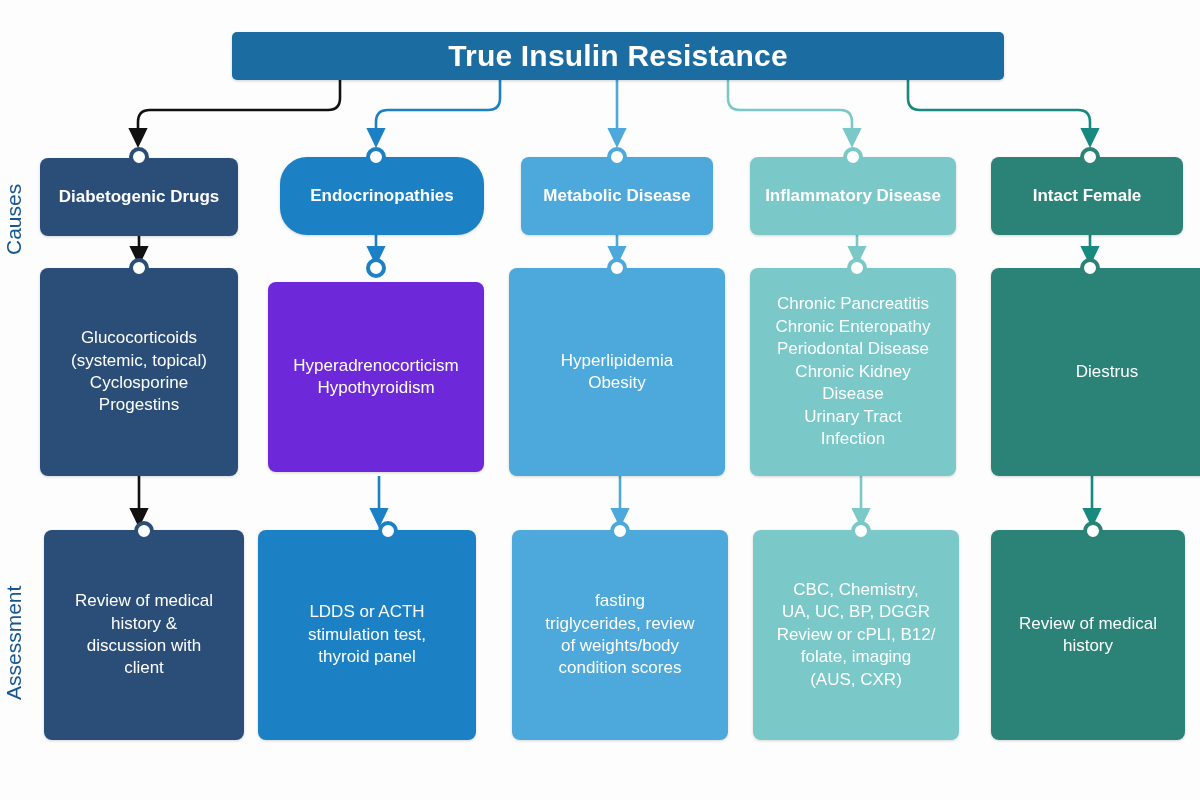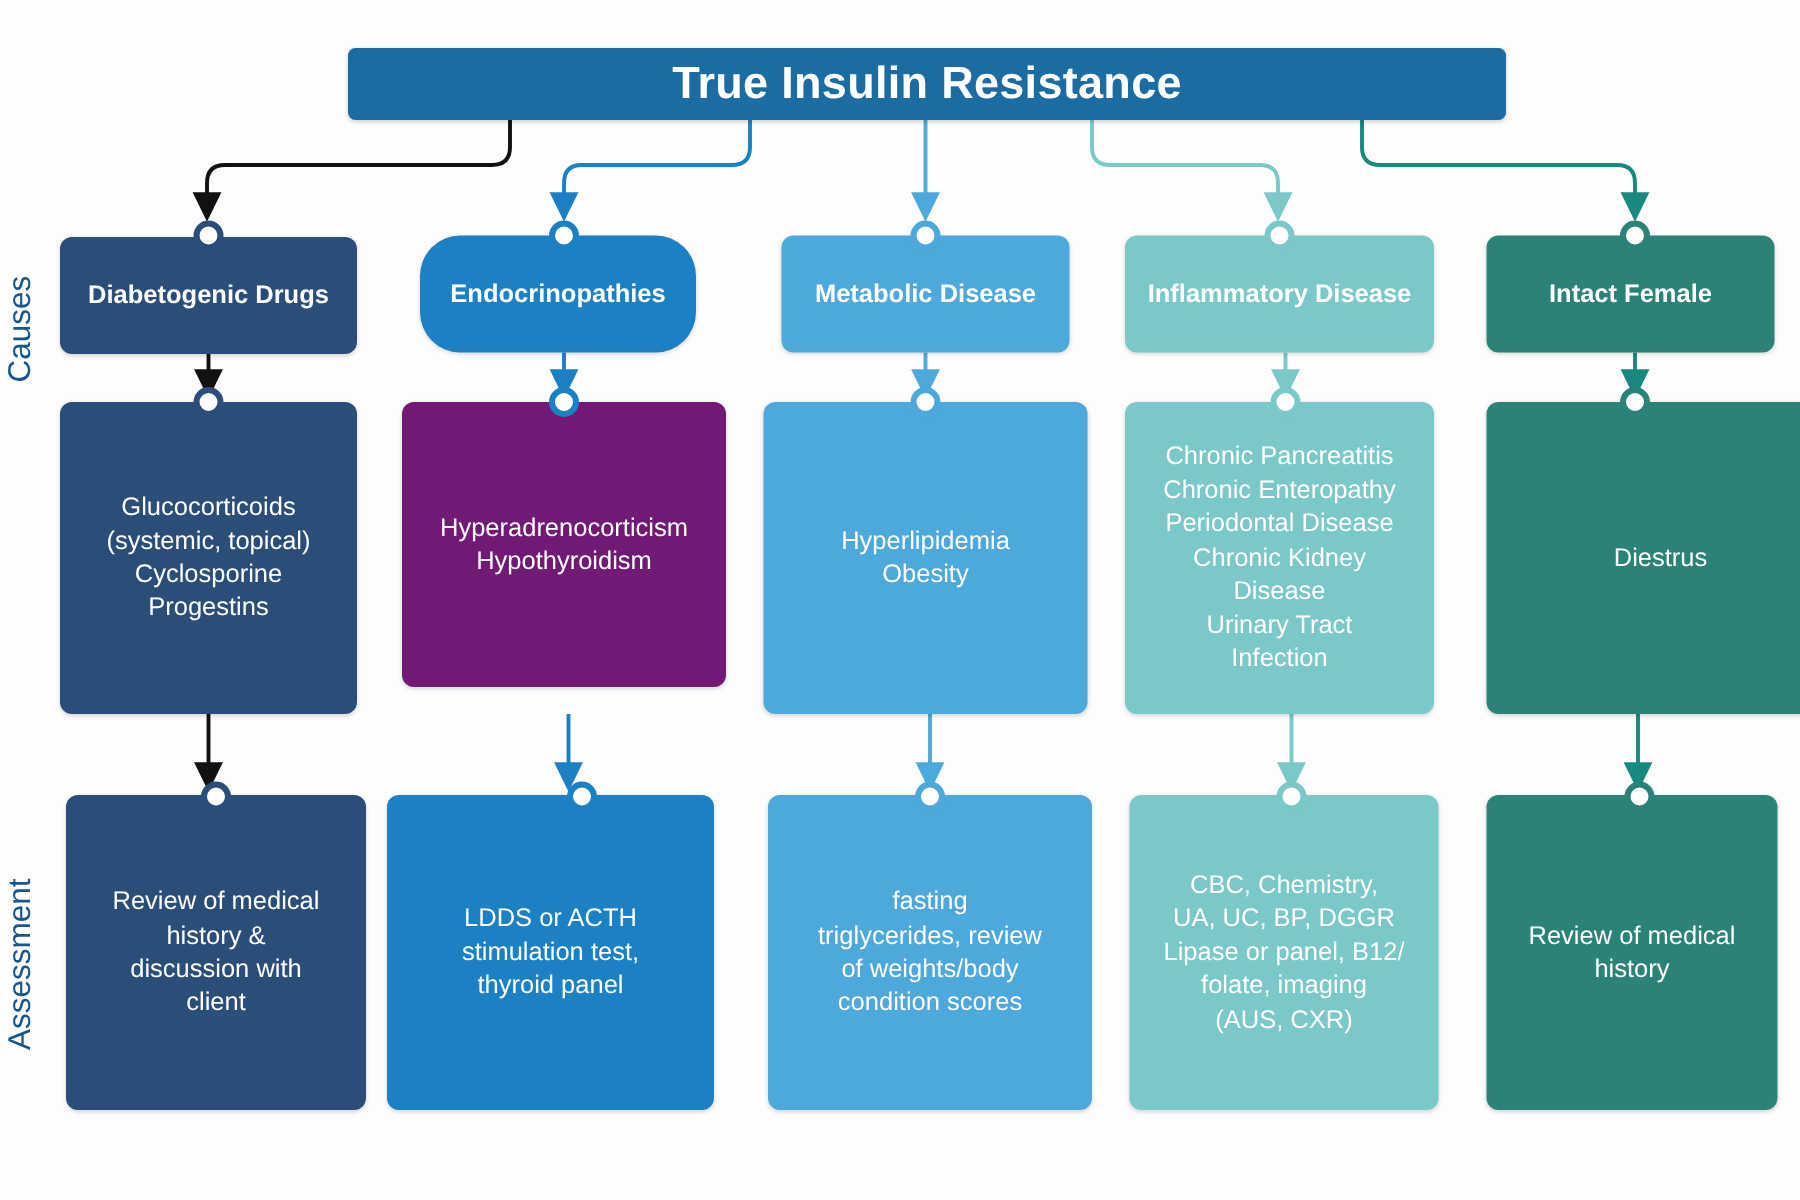--- a/index.html
+++ b/index.html
@@ -174,26 +174,26 @@
   <div class="knob" style="left:129px; top:258px; border-color:#2b4e79;"></div>
 
   <div class="node detail" style="left: 44px; top: 530px; width: 200px; height: 210px; background: rgb(43, 78, 121);">
     <span class="txt">Review of medical
 history &amp;
 discussion with
 client</span>
   </div>
   <div class="knob" style="left:134px; top:521px; border-color:#2b4e79;"></div>
 
-  <div class="node header" style="left: 280px; top: 157px; width: 184px; background: rgb(27, 129, 196); border-radius: 27px;">
+  <div class="node header" style="left: 280px; top: 157px; width: 204px; background: rgb(27, 129, 196); border-radius: 27px;">
     <span class="txt">Endocrinopathies</span>
   </div>
   <div class="knob" style="left:366px; top:147px; border-color:#1b81c4;"></div>
 
-  <div class="node detail" style="left: 268px; top: 268px; width: 216px; height: 190px; background: #701a75;">
+  <div class="node detail" style="left: 268px; top: 282px; width: 216px; height: 190px; background: #6d28d9;">
     <span class="txt">Hyperadrenocorticism
 Hypothyroidism</span>
   </div>
   <div class="knob" style="left:366px; top:258px; border-color:#1b81c4;"></div>
 
   <div class="node detail" style="left: 258px; top: 530px; width: 218px; height: 210px; background: rgb(27, 129, 196);">
     <span class="txt">LDDS or ACTH
 stimulation test,
 thyroid panel</span>
   </div>
@@ -230,21 +230,21 @@
 Chronic Kidney
 Disease
 Urinary Tract
 Infection</span>
   </div>
   <div class="knob" style="left:847px; top:258px; border-color:#7bc8c9;"></div>
 
   <div class="node detail" style="left: 753px; top: 530px; width: 206px; height: 210px; background: rgb(123, 200, 201);">
     <span class="txt">CBC, Chemistry,
 UA, UC, BP, DGGR
-Lipase or panel, B12/
+Review or cPLI, B12/
 folate, imaging
 (AUS, CXR)</span>
   </div>
   <div class="knob" style="left:851px; top:521px; border-color:#7bc8c9;"></div>
 
   <div class="node header" style="left: 991px; top: 157px; width: 192px; background: rgb(43, 130, 118);">
     <span class="txt">Intact Female</span>
   </div>
   <div class="knob" style="left:1080px; top:147px; border-color:#2b8276;"></div>
 

